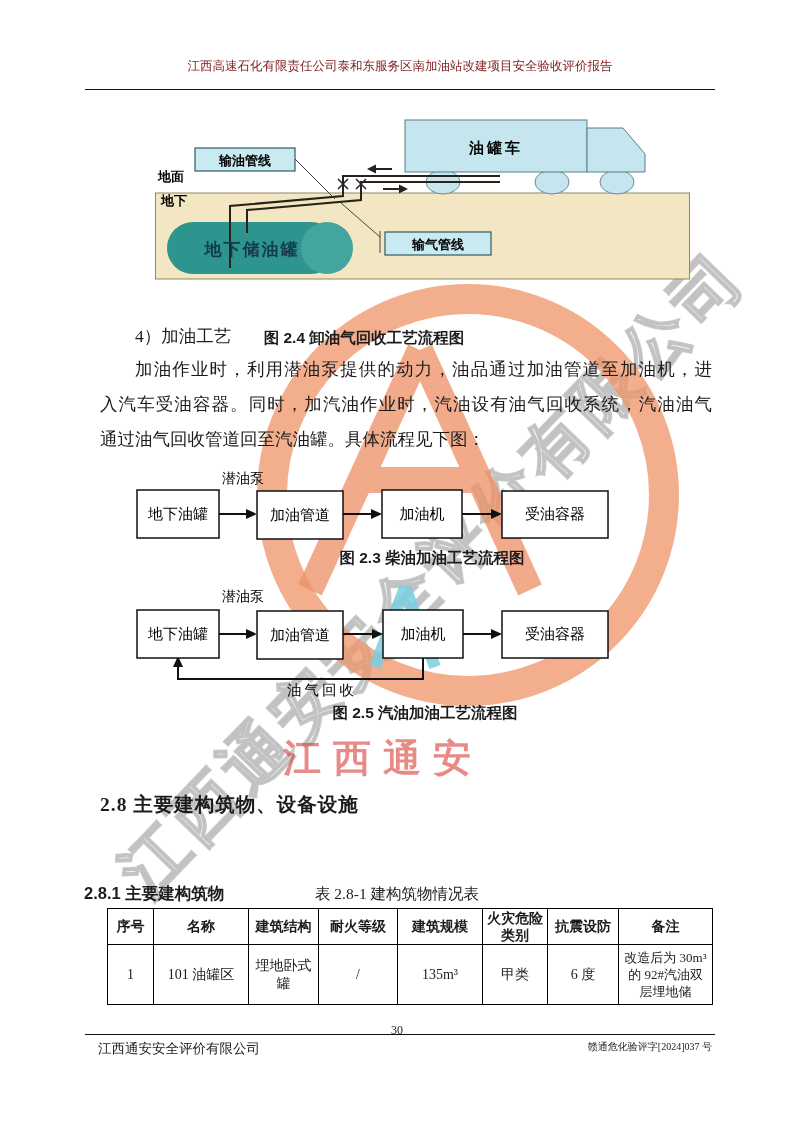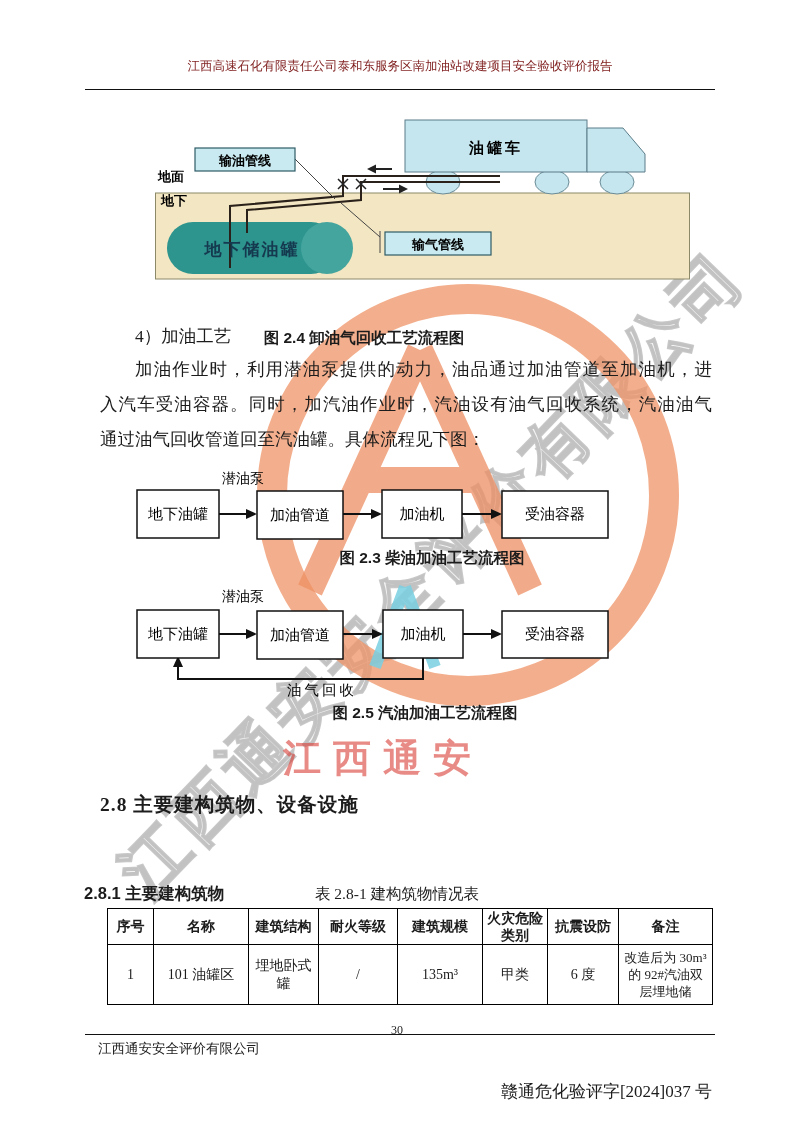--- a/index.html
+++ b/index.html
@@ -15,21 +15,21 @@
   .wm-logo{position:absolute;left:253px;top:283px;z-index:0;}
   .wm-red{position:absolute;left:283px;top:733px;font-family:"Liberation Sans",sans-serif;
           font-weight:bold;font-size:38px;letter-spacing:12px;white-space:nowrap;
           color:rgba(216,62,54,0.60);z-index:0;}
   
   .hdr{left:85px;top:58px;width:630px;text-align:center;font-size:12.5px;color:#7f1d1d;z-index:2;}
   .hdr-line{left:85px;top:89px;width:630px;border-top:1.6px solid #111;z-index:2;}
   .ftr-page{left:397px;top:1000px;transform:translateX(-50%);font-size:12px;z-index:2;margin-top:23px;}
   .ftr-line{left:85px;top:1034px;width:630px;border-top:1.6px solid #111;z-index:2;}
   .ftr-co{left:98px;top:1040px;font-size:13.5px;z-index:2;}
-  .ftr-doc{right:82px;top:1080px;font-size:17px;z-index:2;}
+  .ftr-doc{right:82px;top:1040px;font-size:10px;z-index:2;}
   
   .figcap{transform:translateX(-50%);font-family:"Liberation Sans",sans-serif;
           font-weight:bold;font-size:15.5px;white-space:nowrap;z-index:2;}
   .h4line{left:135px;top:324px;font-size:17.5px;z-index:2;}
   .para{left:100px;top:352px;width:612px;font-size:17.5px;z-index:2;}
   .pline{height:35px;line-height:35px;white-space:nowrap;}
   .pline.j{text-align:justify;text-align-last:justify;white-space:normal;}
   .pline.ind{text-indent:35px;}
   .h28{left:100px;top:791px;font-size:19.5px;font-weight:bold;letter-spacing:1px;z-index:2;}
   .h281{left:84px;top:839px;font-family:"Liberation Sans",sans-serif;

